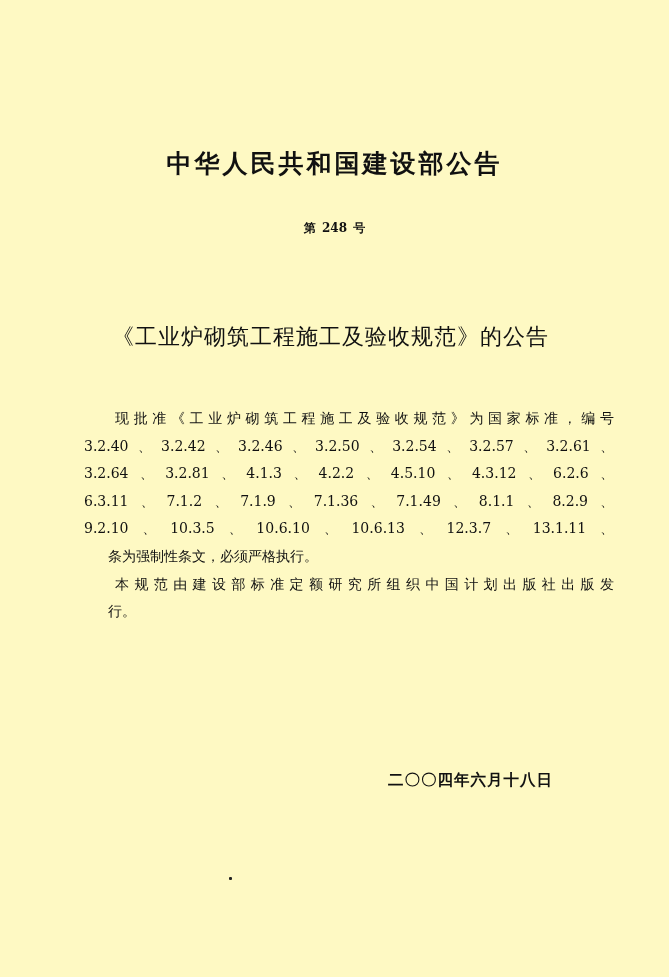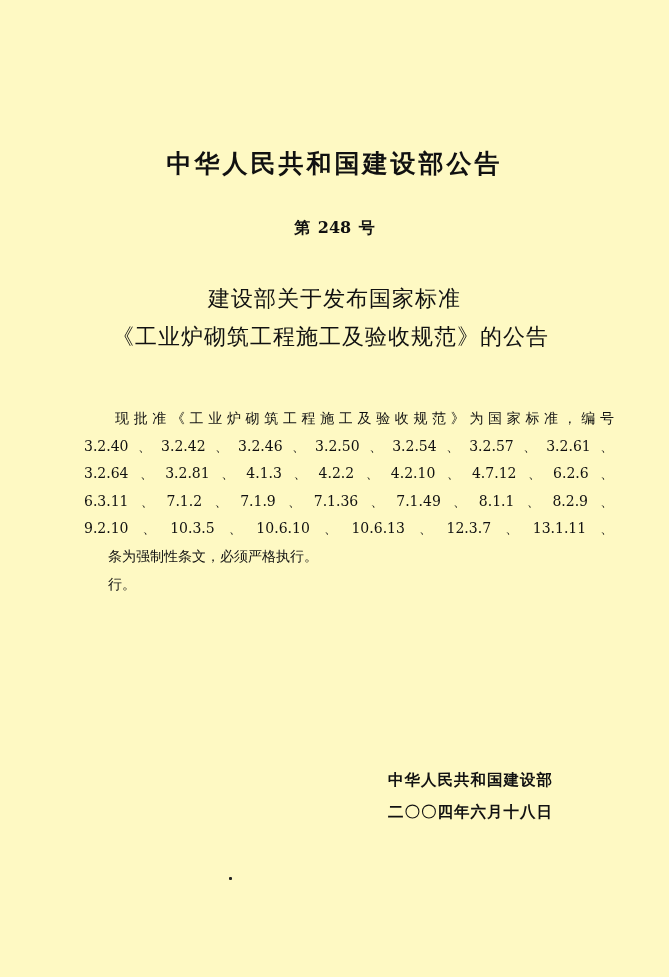--- a/index.html
+++ b/index.html
@@ -35,21 +35,21 @@
       line-height: 32px;
     }
     .number {
       position: absolute;
       top: 217px;
       left: 0;
       width: 669px;
       text-align: center;
       font-family: "DejaVu Serif", "Liberation Serif", serif;
       font-weight: bold;
-      font-size: 16px;
+      font-size: 12px;
       line-height: 22px;
       word-spacing: 2px;
     }
     .subtitle {
       position: absolute;
       left: 0;
       width: 669px;
       text-align: center;
       font-family: "DejaVu Serif", "Liberation Serif", serif;
       font-size: 22px;
@@ -105,32 +105,31 @@
   </style>
 </head>
 <body>
 
 <div class="page">
 
   <div class="main-title">中华人民共和国建设部公告</div>
 
   <div class="number">第 248 号</div>
 
-  <div class="subtitle line1">建设部关于发布国家标准</div>
   <div class="subtitle line2">《工业炉砌筑工程施工及验收规范》的公告</div>
 
   <div class="body-text">
     <span class="body-line indent">现批准《工业炉砌筑工程施工及验收规范》为国家标准，编号</span>
     <span class="body-line">3.2.40、3.2.42、3.2.46、3.2.50、3.2.54、3.2.57、3.2.61、</span>
-    <span class="body-line">3.2.64、3.2.81、4.1.3、4.2.2、4.2.10、4.7.12、6.2.6、</span>
+    <span class="body-line">3.2.64、3.2.81、4.1.3、4.2.2、4.5.10、4.3.12、6.2.6、</span>
     <span class="body-line">6.3.11、7.1.2、7.1.9、7.1.36、7.1.49、8.1.1、8.2.9、</span>
     <span class="body-line">9.2.10、10.3.5、10.6.10、10.6.13、12.3.7、13.1.11、</span>
     <span class="body-line last">条为强制性条文，必须严格执行。</span>
+    <span class="body-line indent">本规范由建设部标准定额研究所组织中国计划出版社出版发</span>
     <span class="body-line last">行。</span>
   </div>
 
   <div class="signature">
-    <span class="sig-line">中华人民共和国建设部</span>
     <span class="sig-line">二〇〇四年六月十八日</span>
   </div>
 
   <div class="stray-mark"></div>
 </div>
 
 </body></html>

